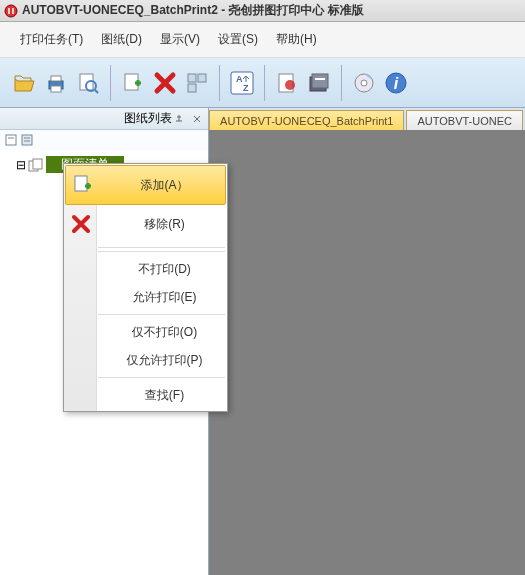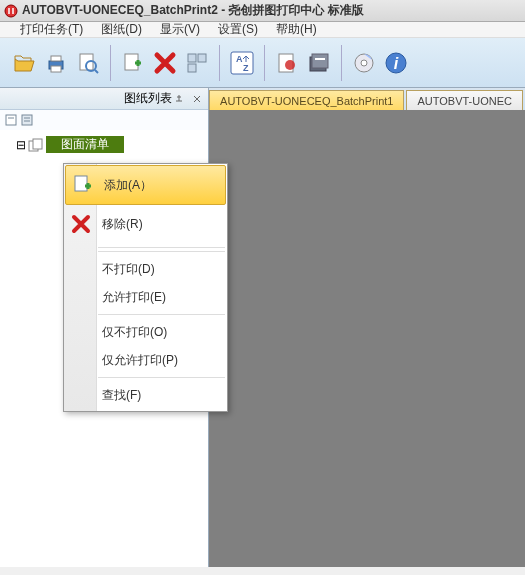--- a/index.html
+++ b/index.html
@@ -1,21 +1,21 @@
 <!DOCTYPE html>
 <html><head>
 <meta charset="utf-8">
 <style>
 * { margin: 0; padding: 0; box-sizing: border-box; font-family: "Microsoft YaHei", sans-serif; }
 body { width: 525px; height: 575px; background: #f0f0f0; overflow: hidden; position: relative; }
 
 .titlebar { height: 22px; background: linear-gradient(#e8e8e8, #d8d8d8); border-bottom: 1px solid #aaa; display: flex; align-items: center; padding-left: 4px; font-size: 12px; color: #333; font-weight: bold; }
 .titlebar .appicon { width: 14px; height: 14px; margin-right: 4px; display: flex; align-items: center; justify-content: center; }
 
-.menubar { height: 16px; background: #f5f5f5; display: flex; align-items: center; padding-left: 20px; gap: 18px; font-size: 12px; color: #333; border-bottom: 1px solid #ddd; }
+.menubar { height: 36px; background: #f5f5f5; display: flex; align-items: center; padding-left: 20px; gap: 18px; font-size: 12px; color: #333; border-bottom: 1px solid #ddd; }
 .menubar span { cursor: default; }
 
 .toolbar { height: 50px; background: linear-gradient(#e0eef8, #cde1f2); display: flex; align-items: center; padding-left: 10px; gap: 4px; border-bottom: 1px solid #9ab; }
 .tbtn { width: 28px; height: 28px; display: flex; align-items: center; justify-content: center; border-radius: 2px; }
 .tbsep { width: 1px; height: 36px; background: #aac; margin: 0 4px; }
 
 .main { display: flex; height: calc(100% - 96px); }
 .leftpanel { width: 235px; background: #fafcff; border-right: 1px solid #9ab; display: flex; flex-direction: column; }
 .panelheader { height: 22px; background: linear-gradient(#f0f4f8, #dce8f0); border-bottom: 1px solid #bcd; display: flex; align-items: center; justify-content: flex-end; padding: 0 4px; font-size: 12px; }
 .panelheader .pbtns { display: flex; gap: 4px; }
@@ -29,21 +29,21 @@
 .tabbar { height: 22px; background: linear-gradient(#d8e4f0, #cde1f2); display: flex; align-items: flex-end; }
 .tab { height: 20px; padding: 0 10px; font-size: 11px; display: flex; align-items: center; border: 1px solid #b8a060; border-bottom: none; margin-right: 2px; white-space: nowrap; }
 .tab.active { background: linear-gradient(#ffe9a0, #ffd966); color: #5a4a20; }
 .tab.inactive { background: linear-gradient(#f8f8f8, #e8e8e8); color: #444; margin-top: 44px; }
 .canvas { flex: 1; background: #808080; }
 
 
 .ctxmenu { position: absolute; left: 63px; top: 163px; width: 165px; background: #fff; border: 1px solid #999; box-shadow: 2px 2px 6px rgba(0,0,0,.3); z-index: 100; padding: 2px 0; }
 .ctxitem { height: 28px; display: flex; align-items: center; font-size: 12px; color: #333; position: relative; }
 .ctxitem .iconcol { width: 34px; height: 100%; display: flex; align-items: center; justify-content: center; }
-.ctxitem .lbl { flex: 1; padding-left: 4px; }
+.ctxitem .lbl { flex: 1; padding-left: 4px; text-align: center; }
 .ctxitem.hl { background: linear-gradient(#ffe9a0, #ffd040); border: 1px solid #d4a830; margin: -1px 1px; border-radius: 2px; }
 .ctxitem.tall { height: 40px; }
 .ctxsep { height: 1px; background: #ddd; margin: 3px 2px 3px 34px; }
 .ctxmenu::before { content: ""; position: absolute; left: 0; top: 0; bottom: 0; width: 32px; background: linear-gradient(#f4f4f4,#e8e8e8); border-right: 1px solid #ddd; z-index: -1; }
 
 svg { display: block; }
 </style>
 </head>
 <body>
 

